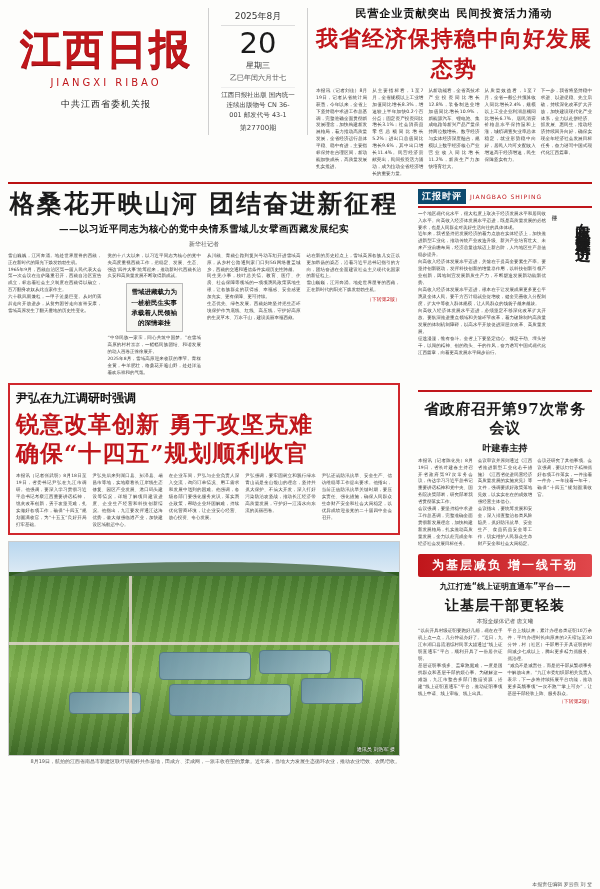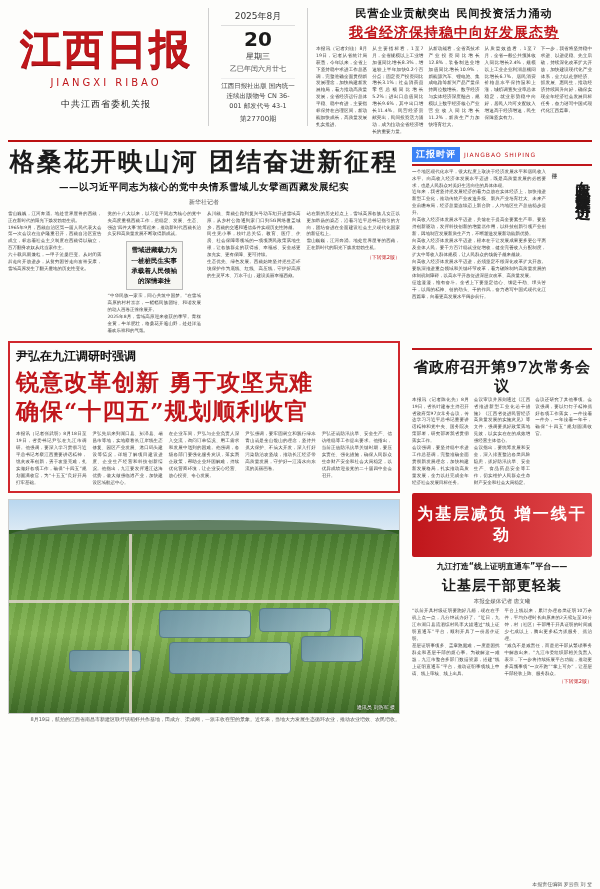--- a/index.html
+++ b/index.html
@@ -20,40 +20,40 @@
     line-height:1.05;text-shadow:0 1px 0 #8d0f12;
   }
   .mh-logo .py{font-size:10px;letter-spacing:3px;color:#c0161b;margin-top:6px;}
   .mh-logo .org{font-size:9px;color:#222;margin-top:10px;letter-spacing:1px;}
 
   .mh-date{
     width:74px;flex:0 0 74px;border-left:1px solid #cfcfcf;border-right:1px solid #cfcfcf;
     margin:2px 4px 0 4px;padding:2px 12px;text-align:center;
   }
   .mh-date .ym{font-size:9px;color:#333;border-bottom:1px solid #ddd;padding-bottom:2px;}
-  .mh-date .dd{font-size:20px;font-weight:bold;line-height:1;margin:3px 0 2px;}
+  .mh-date .dd{font-size:29px;font-weight:normal;line-height:1;margin:3px 0 2px;}
   .mh-date .wk{font-size:8px;color:#333;}
   .mh-date .lunar{font-size:7px;color:#555;margin-top:2px;line-height:1.5;}
   .mh-date .pub{font-size:6.5px;color:#444;margin-top:3px;line-height:1.6;border-top:1px solid #eee;padding-top:2px;}
   .mh-date .issue{font-size:7px;color:#444;margin-top:2px;}
 
   .mh-right{flex:1;padding-left:4px;}
   .mh-kicker{font-size:11px;text-align:center;font-weight:bold;letter-spacing:1px;color:#111;}
   .mh-head{
     font-family:"DejaVu Serif","Liberation Serif",serif;
-    font-size:14px;font-weight:bold;color:#c0161b;text-align:center;margin:3px 0 4px;letter-spacing:1px;text-decoration:underline;
+    font-size:22px;font-weight:bold;color:#c0161b;text-align:center;margin:3px 0 4px;letter-spacing:1px;
   }
   .mh-cols{display:flex;gap:5px;}
   .mh-col{flex:1;font-size:4.6px;line-height:1.5;color:#3a3a3a;text-align:justify;}
 
   
   .tiny{font-size:4.5px;line-height:1.55;color:#3c3c3c;text-align:justify;}
 
   
-  .lead{margin-top:5px;display:flex;gap:12px;}
+  .lead{margin-top:5px;display:flex;gap:18px;}
   .lead-left{flex:0 0 392px;}
   .lead-title{
     font-family:"DejaVu Serif","Liberation Serif",serif;
     font-size:25px;font-weight:bold;text-align:center;letter-spacing:2px;line-height:1.2;
   }
   .lead-sub{
     font-size:9.5px;text-align:center;margin-top:4px;color:#111;font-weight:bold;letter-spacing:0.5px;
   }
   .lead-byline{font-size:6px;text-align:center;color:#555;margin:4px 0 4px;}
   .lead-cols{display:flex;gap:6px;}
@@ -63,21 +63,21 @@
     font-size:6.5px;font-weight:bold;line-height:1.55;text-align:center;color:#111;
   }
   .cont{font-size:5px;color:#c0161b;text-align:right;margin-top:2px;}
 
   
   .rail{flex:1;display:flex;flex-direction:column;}
   .rail-head{
     display:flex;align-items:center;gap:4px;border-bottom:2px solid #c0161b;padding-bottom:2px;
   }
   .rail-badge{
-    background:#3b82f6;color:#fff;font-size:9px;font-weight:bold;padding:1px 4px;letter-spacing:1px;
+    background:#0c4a6e;color:#fff;font-size:9px;font-weight:bold;padding:1px 4px;letter-spacing:1px;
     font-family:"DejaVu Serif","Liberation Serif",serif;
   }
   .rail-badge-py{font-size:6px;color:#c0161b;letter-spacing:1px;}
   .rail-body{display:flex;gap:5px;margin-top:3px;}
   .rail-text{flex:1;}
   .rail-vtitle{
     flex:0 0 26px;
     font-family:"DejaVu Serif","Liberation Serif",serif;
     font-size:15px;font-weight:bold;line-height:1.25;
     writing-mode:vertical-rl;text-orientation:upright;letter-spacing:2px;
@@ -104,22 +104,22 @@
     font-family:"DejaVu Serif","Liberation Serif",serif;
     font-size:15px;font-weight:bold;text-align:center;letter-spacing:0.5px;line-height:1.3;margin-top:4px;
   }
   .gov-sub{font-size:9px;text-align:center;font-weight:bold;margin:3px 0 3px;}
   .two-col{display:flex;gap:5px;}
   .two-col .c{flex:1;}
 
   
   .banner{
     background:linear-gradient(90deg,#c0161b,#e0474b);
-    color:#fff;text-align:center;font-size:16px;font-weight:bold;letter-spacing:2px;
-    padding:11px 0;margin-top:6px;border-radius:2px;
+    color:#fff;text-align:center;font-size:12px;font-weight:bold;letter-spacing:2px;
+    padding:3px 0;margin-top:6px;border-radius:2px;
     font-family:"DejaVu Serif","Liberation Serif",serif;
   }
   .banner-sub{font-size:8px;text-align:center;margin-top:4px;font-weight:bold;}
   .banner-big{
     font-family:"DejaVu Serif","Liberation Serif",serif;
     font-size:14px;font-weight:bold;text-align:center;line-height:1.45;margin-top:3px;letter-spacing:1px;
   }
   .banner-by{font-size:5.5px;text-align:center;color:#555;margin:3px 0;}
 
   
@@ -282,20 +282,21 @@
           </div>
           <div class="rail-vauthor">江仲平</div>
           <div class="rail-vtitle">向高收入经济体发展水平迈进</div>
         </div>
       </div>
 
       <div class="thick-rule"></div>
 
       <div>
         <div class="gov-title">省政府召开第97次常务会议</div>
+        <div class="gov-sub">叶建春主持</div>
         <div class="two-col">
           <div class="c">
             <div class="tiny">本报讯（记者陈化先）8月19日，省长叶建春主持召开省政府第97次常务会议，传达学习习近平总书记重要讲话精神和党中央、国务院决策部署，研究部署我省贯彻落实工作。</div>
             <div class="tiny">会议强调，要坚持稳中求进工作总基调，完整准确全面贯彻新发展理念，加快构建新发展格局，扎实推动高质量发展，全力以赴完成全年经济社会发展目标任务。</div>
           </div>
           <div class="c">
             <div class="tiny">会议审议并原则通过《江西省推进新型工业化若干措施》《江西省促进民营经济高质量发展的实施意见》等文件，强调要抓好政策落地见效，以实实在在的成效增强经营主体信心。</div>
             <div class="tiny">会议指出，要统筹发展和安全，深入排查整治各类风险隐患，抓好防汛抗旱、安全生产、食品药品安全等工作，切实维护人民群众生命财产安全和社会大局稳定。</div>
           </div>
           <div class="c">

